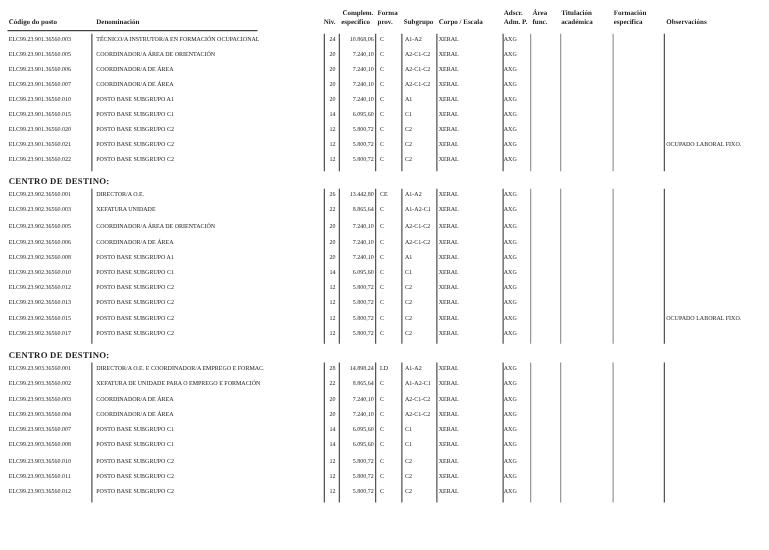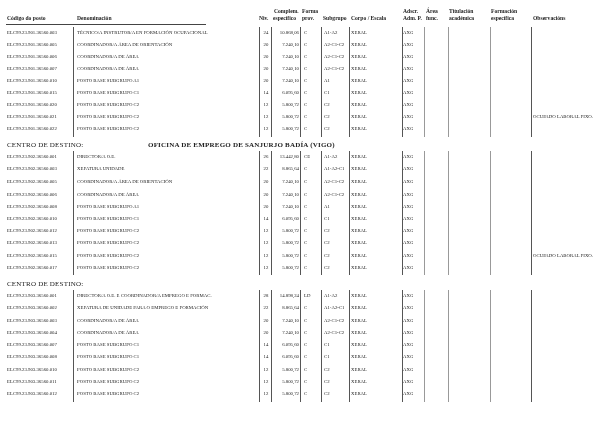--- a/index.html
+++ b/index.html
@@ -14,21 +14,21 @@
   .c-den { left: 77px; }
   .c-niv { left: 261px; width: 10px; text-align: center; }
   .c-comp { left: 272px; width: 27px; text-align: right; }
   .c-forma { left: 304px; }
   .c-sub { left: 324px; }
   .c-corpo { left: 351px; }
   .c-adscr { left: 403px; }
   .c-obs { left: 533px; }
   .vline { position: absolute; width: 1px; background: #555; }
   .vline.light { background: #999; }
-  .centro { position: absolute; left: 7px; font-size: 7px; font-weight: normal; letter-spacing: 0.2px; color: #222; }
+  .centro { position: absolute; left: 7px; font-size: 7px; font-weight: bold; letter-spacing: 0.2px; color: #222; }
   .centro-name { position: absolute; left: 148px; font-size: 7px; font-weight: bold; letter-spacing: 0.2px; color: #222; }
 </style>
 </head>
 <body>
 
 <div class="page">
 
   <div>
     <span class="hdr" style="left:7px; top:15px;">Código do posto</span>
     <span class="hdr" style="left:77px; top:15px;">Denominación</span>
@@ -161,21 +161,20 @@
       <span class="c-comp">5.800,72</span>
       <span class="c-forma">C</span>
       <span class="c-sub">C2</span>
       <span class="c-corpo">XERAL</span>
       <span class="c-adscr">AXG</span>
       <span class="c-obs"></span>
     </div>
   </div>
 
   <div class="centro" style="top:141px;">CENTRO DE DESTINO:</div>
-  <div class="centro-name" style="top:141px;">OFICINA DE EMPREGO DE SANJURJO BADÍA (VIGO)</div>
 
   <div>
     <div class="vline" style="left:73px; top:151px; height:124px;"></div>
     <div class="vline" style="left:259px; top:151px; height:124px;"></div>
     <div class="vline" style="left:271px; top:151px; height:124px;"></div>
     <div class="vline" style="left:300px; top:151px; height:124px;"></div>
     <div class="vline" style="left:321px; top:151px; height:124px;"></div>
     <div class="vline" style="left:349px; top:151px; height:124px;"></div>
     <div class="vline" style="left:402px; top:151px; height:124px;"></div>
     <div class="vline light" style="left:424px; top:151px; height:124px;"></div>

